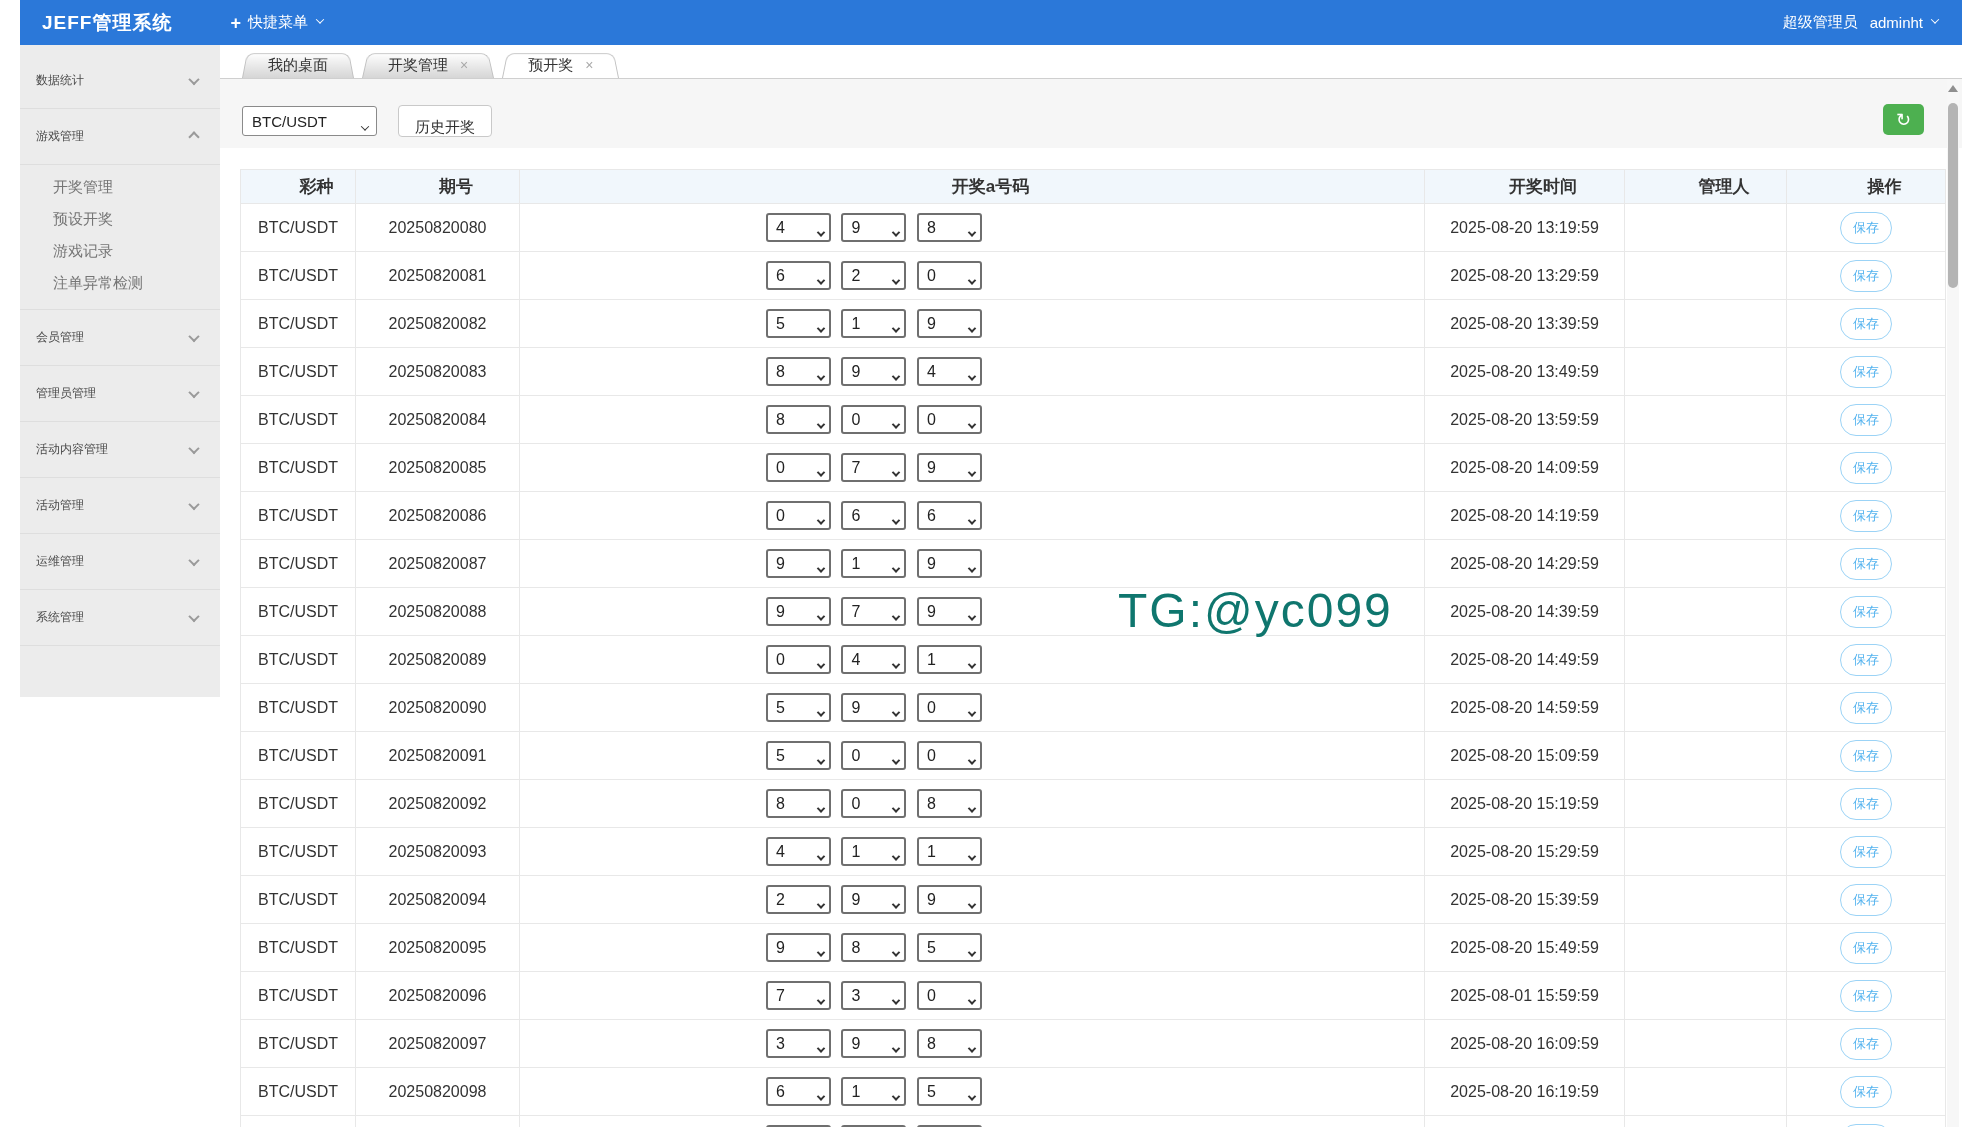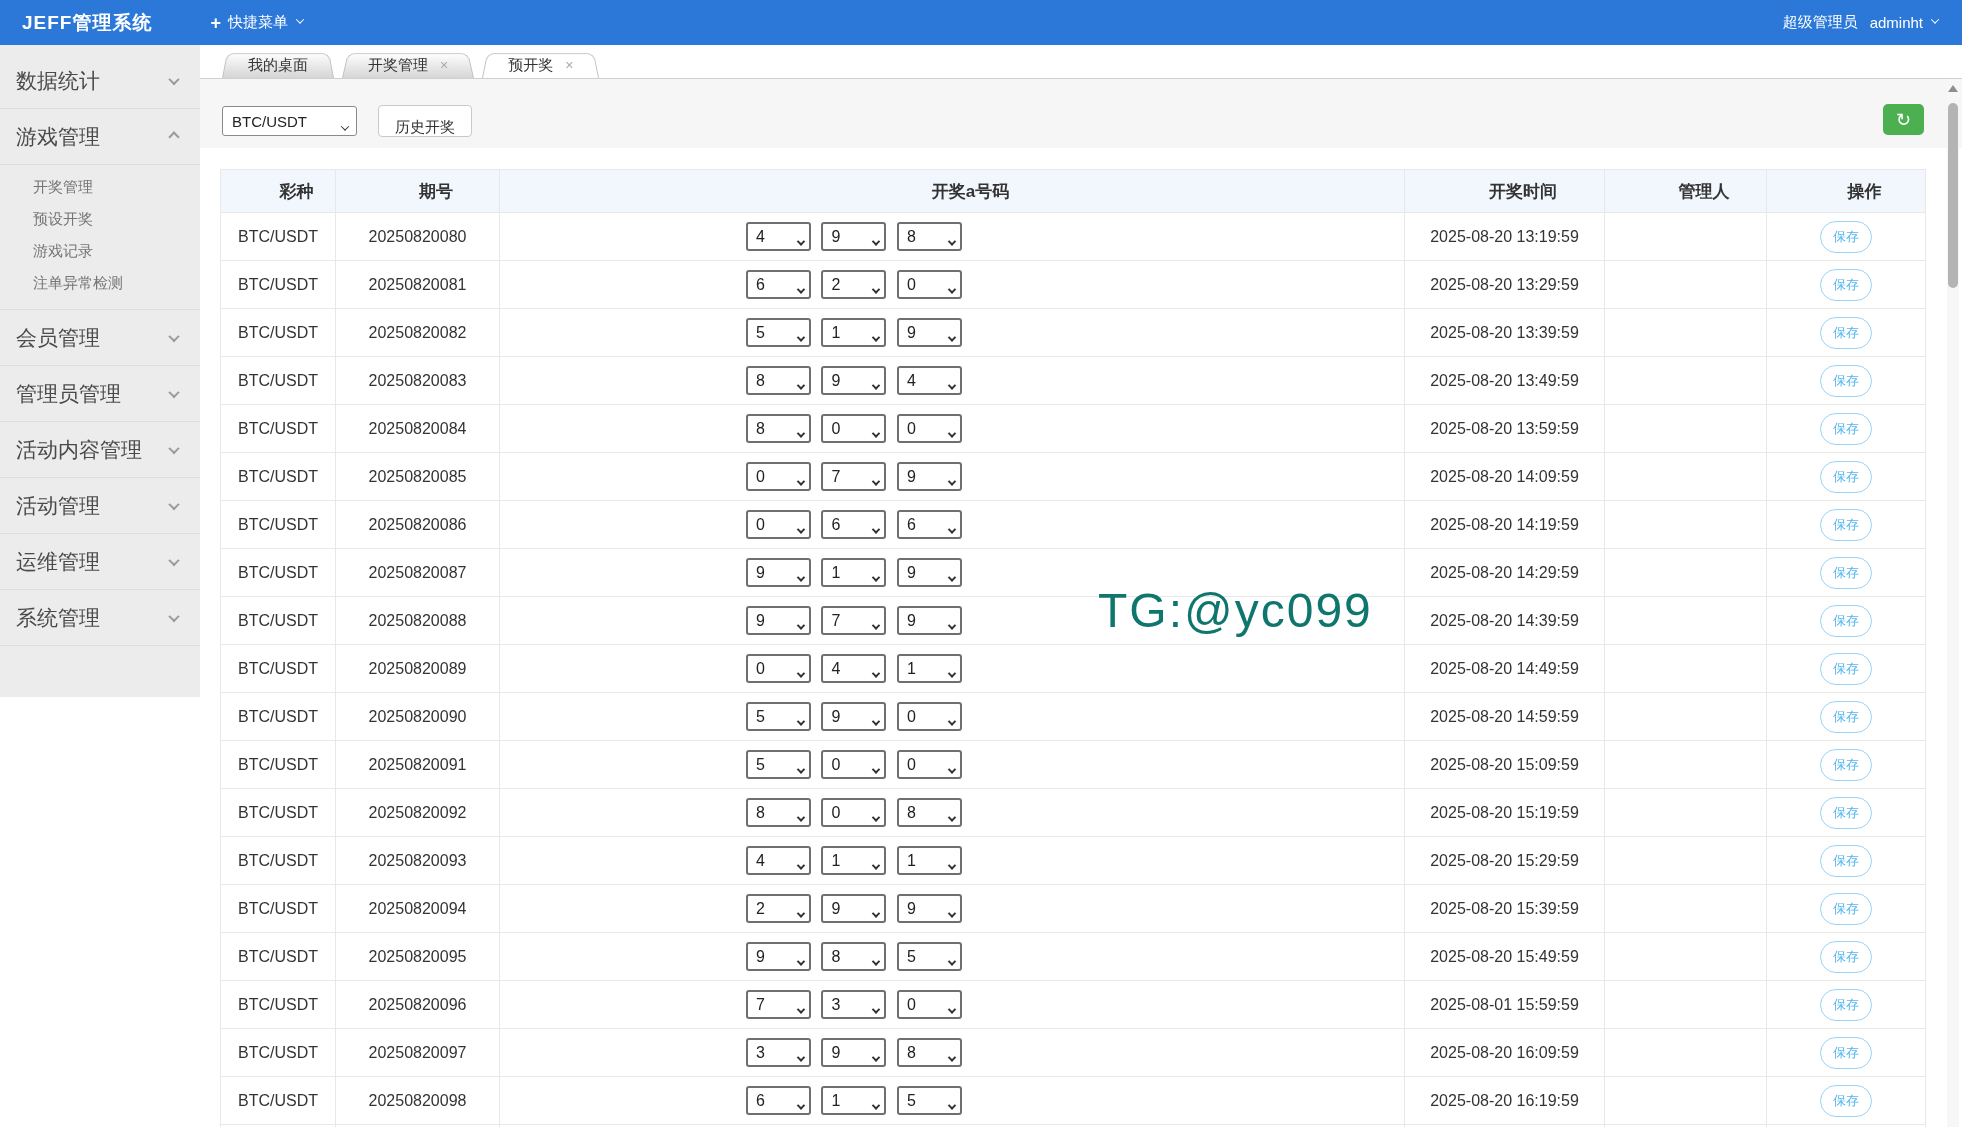--- a/index.html
+++ b/index.html
@@ -1,21 +1,21 @@
 <!DOCTYPE html>
 <html><head>
 <meta charset="utf-8">
 <style>
   * { box-sizing: border-box; margin: 0; padding: 0; }
   html,body { width:1962px; height:1127px; }
   body {
     font-family: "Liberation Sans", "DejaVu Sans", sans-serif;
     background:#fff; overflow:hidden; position:relative;
   }
-  .page { position:absolute; inset:0; overflow:hidden; }
+  .page { position:absolute; inset:0; overflow:hidden;margin-left:20px; }
 
   
   .topbar {
     position:absolute; top:0; left:0; right:0; height:45px;
     background:#2b78d9; color:#fff; display:flex; align-items:center;
   }
   .brand { font-size:19px; font-weight:bold; margin-left:22px; letter-spacing:1px; }
   .quickmenu { display:flex; align-items:center; margin-left:58px; font-size:15px; cursor:pointer; }
   .plus-icon { font-size:18px; font-weight:bold; margin-right:7px; line-height:1; }
   .userbox { position:absolute; right:24px; top:0; height:45px; display:flex; align-items:center; font-size:15px; cursor:pointer; }
@@ -25,21 +25,21 @@
   .chev.up { transform:rotate(-135deg); }
   .quickmenu .chev, .userbox .chev { margin-left:9px; margin-top:-3px; }
 
   
   .sidebar {
     position:absolute; top:45px; left:0; width:200px; height:652px;
     background:#ececec; padding-top:8px; color:#4a4a4a;
   }
   .side-item {
     height:56px; display:flex; align-items:center; padding:0 18px 0 16px;
-    font-size:21px; border-bottom:1px solid #dedede; cursor:pointer; position:relative;
+    font-size:12px; border-bottom:1px solid #dedede; cursor:pointer; position:relative;
   }
   .side-item .chev { color:#9a9a9a; position:absolute; right:22px; }
   .submenu { border-bottom:1px solid #dedede; padding:6px 0 10px 0; }
   .sub-item { height:32px; display:flex; align-items:center; padding-left:33px; font-size:15px; color:#757575; cursor:pointer; }
   .collapse-handle {
     position:absolute; left:200px; top:545px; width:15px; height:46px;
     background:#e4e4e4; border-radius:0 8px 8px 0; display:flex; align-items:center; justify-content:center; cursor:pointer;
   }
   .tri-left { width:0; height:0; border-top:6px solid transparent; border-bottom:6px solid transparent; border-right:8px solid #b0b0b0; }
 
@@ -77,21 +77,21 @@
   .refresh-btn {
     position:absolute; right:38px; top:25px; width:41px; height:31px;
     background:#4db050; border:none; border-radius:5px; color:#fff; font-size:18px; cursor:pointer;
     display:flex; align-items:center; justify-content:center;
   }
 
   
   .tablewrap { margin:21px 0 0 20px; width:1705px; }
   table { border-collapse:collapse; width:1705px; table-layout:fixed; background:transparent; }
   th, td { border:1px solid #e8e8e8; text-align:center; color:#333; }
-  th { height:43px; background:#f1f7fc; font-size:17px; font-weight:bold;padding-left:37px; }
+  th { height:34px; background:#f1f7fc; font-size:17px; font-weight:bold;padding-left:37px; }
   td { height:48px; font-size:16px; }
   .numcell { text-align:left; padding-left:246px; }
   .numwrap { position:relative; display:inline-block; width:65px; height:29px; margin-right:6px; z-index:3; vertical-align:middle; }
   .numsel {
     appearance:none; -webkit-appearance:none; width:65px; height:29px;
     border:2px solid #6f6f6f; border-radius:3px; background:#fff; color:#222;
     font-size:16px; padding:0 20px 0 8px; font-family:inherit;
   }
   .numwrap .select-chev { right:7px; top:10px; }
   .numwrap .chev.small { border-width:2px; color:#333; }

